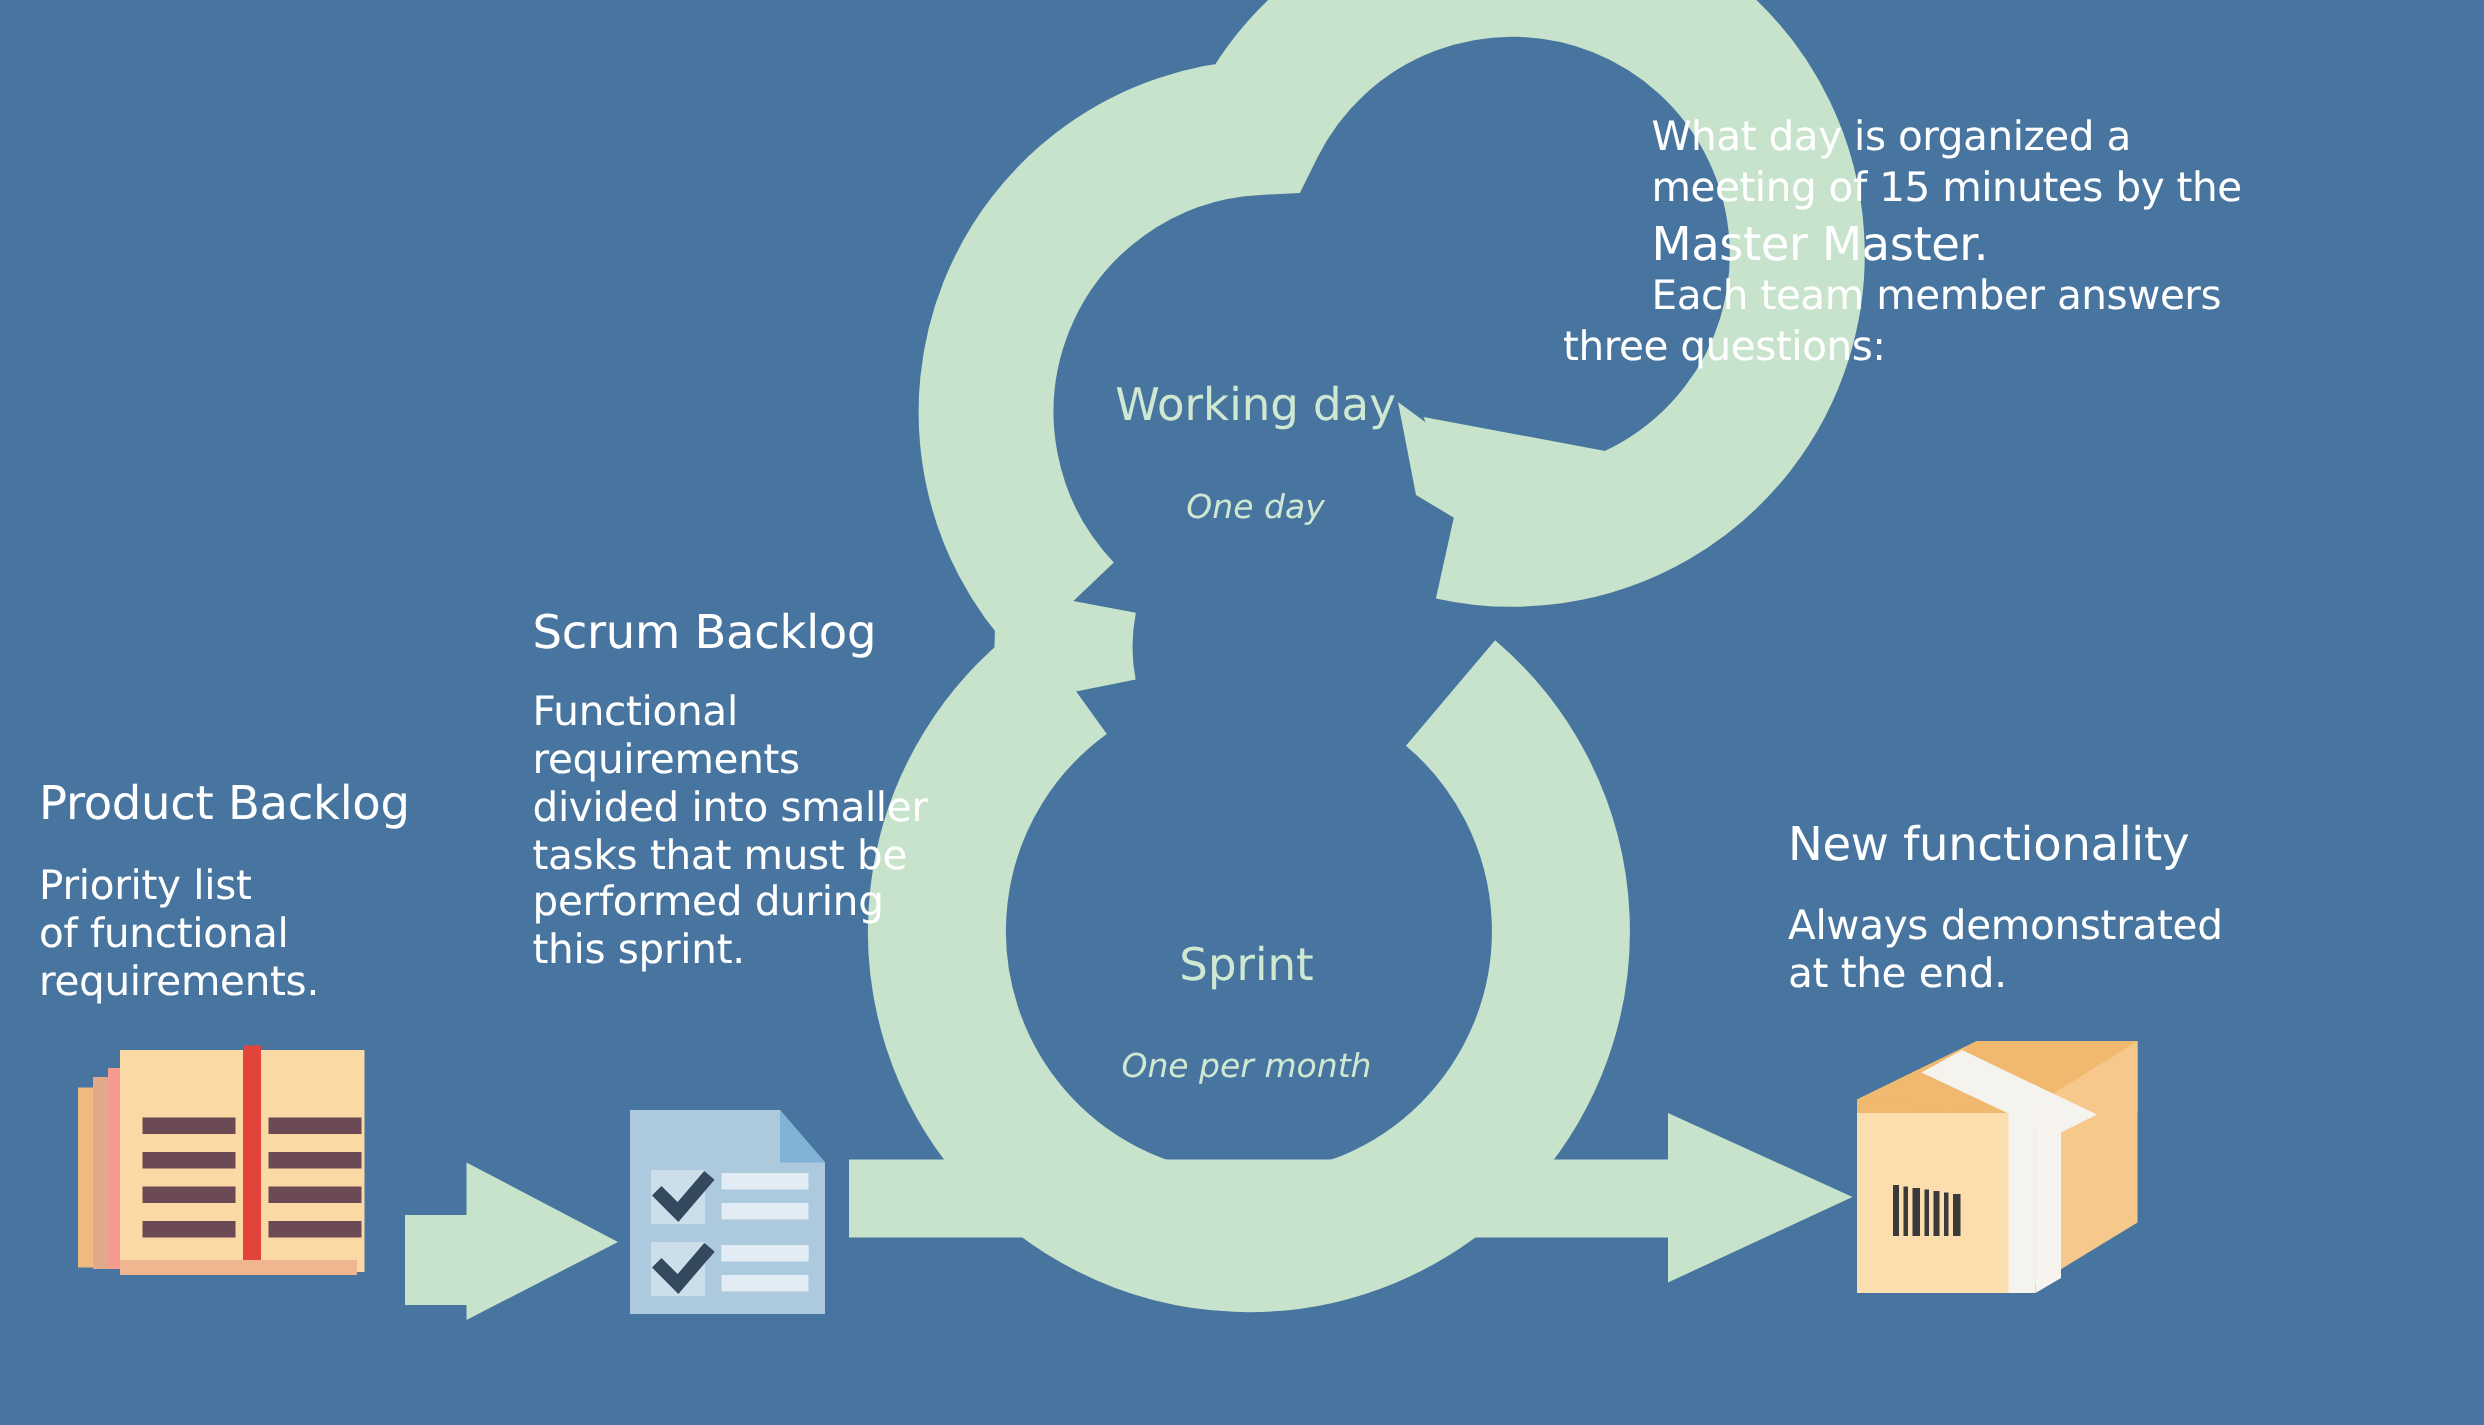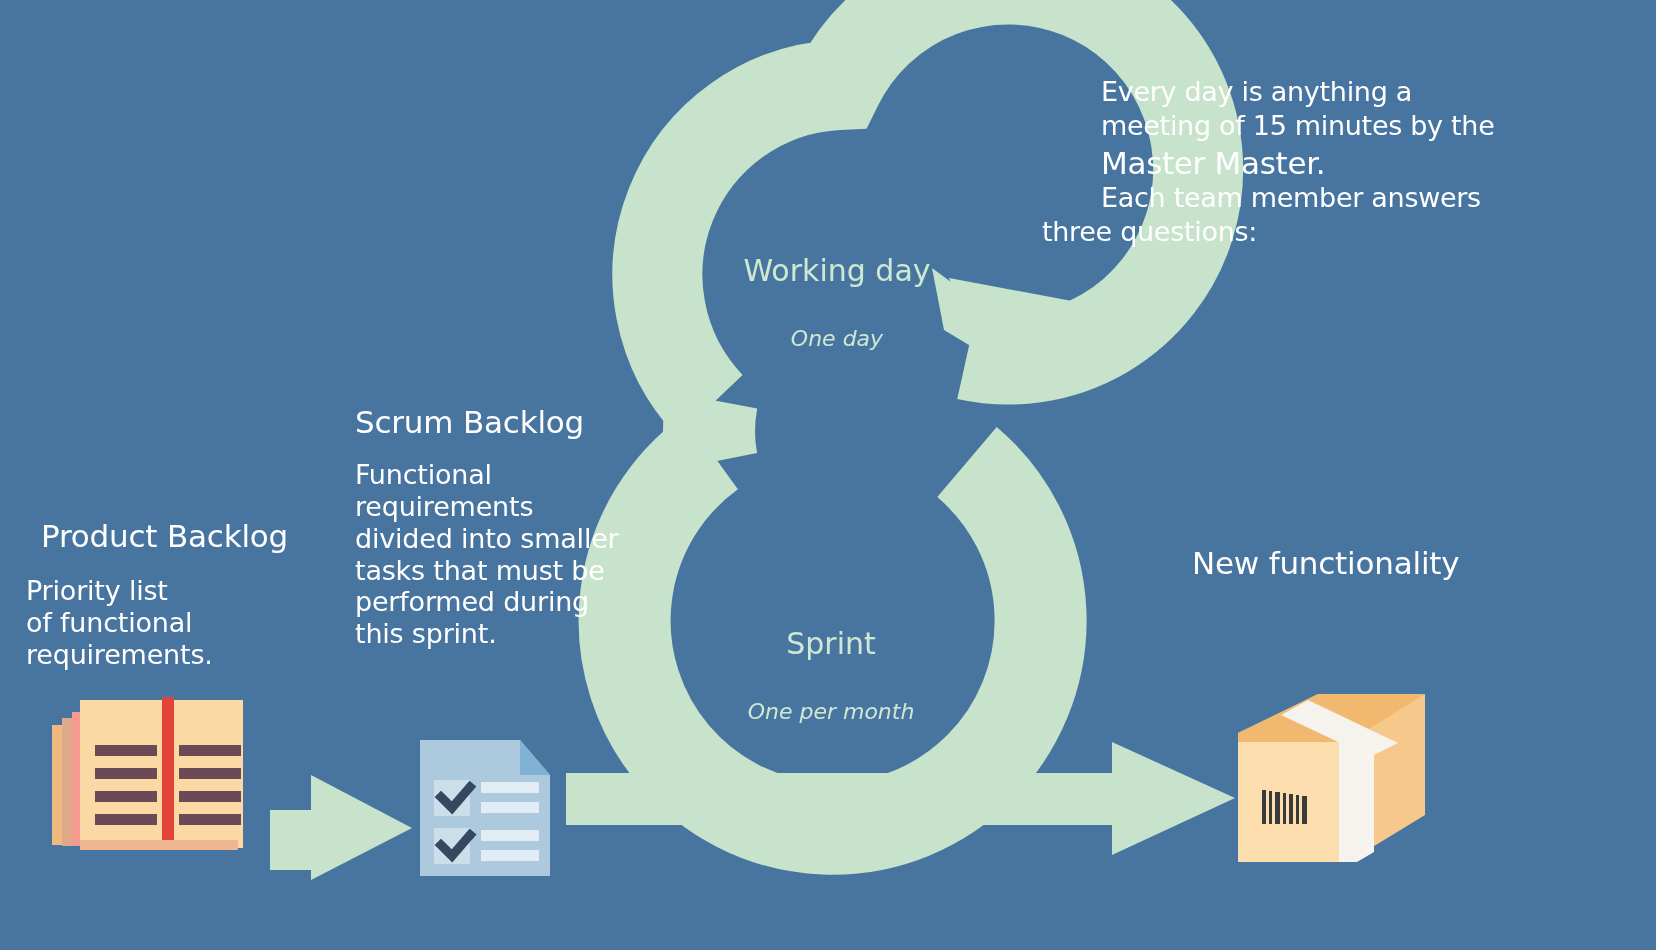--- a/index.html
+++ b/index.html
@@ -57,21 +57,21 @@
     white-space: pre;
     line-height: 1.18;
   }
   .circle-main {
     font-size: 30px;
   }
   .circle-sub {
     font-size: 22px;
     font-style: italic;
   }
-  #pb-title   { left: 26px;   top: 518px; margin-left: 15px; }
+  #pb-title   { left: 26px;   top: 518px; }
   #pb-body    { left: 26px;   top: 575px; }
   #sb-title   { left: 355px;  top: 404px; }
   #sb-body    { left: 355px;  top: 459px; }
   #nf-title   { left: 1192px; top: 545px; }
   #nf-body    { left: 1192px; top: 602px; }
   #note-l1    { left: 1101px; top: 76px;  }
   #note-l2    { left: 1101px; top: 110px; }
   #note-l3    { left: 1101px; top: 145px; }
   #note-l4    { left: 1101px; top: 182px; }
   #note-l5    { left: 1042px; top: 216px; text-align: center; }
@@ -182,22 +182,24 @@
 
   <div class="txt heading" id="sb-title">Scrum Backlog</div>
   <div class="txt body-txt" id="sb-body">Functional
 requirements
 divided into smaller
 tasks that must be
 performed during
 this sprint.</div>
 
   <div class="txt heading" id="nf-title">New functionality</div>
-
-  <div class="txt note-txt" id="note-l1">Every day is anything a</div>
+  <div class="txt body-txt" id="nf-body">Always demonstrated
+at the end.</div>
+
+  <div class="txt note-txt" id="note-l1">What day is organized a</div>
   <div class="txt note-txt" id="note-l2">meeting of 15 minutes by the</div>
   <div class="txt note-big" id="note-l3">Master Master.</div>
   <div class="txt note-txt" id="note-l4">Each team member answers</div>
   <div class="txt note-txt" id="note-l5">three questions:</div>
 
 
   <div class="circle-label" id="wd-label">
     <div class="circle-main">Working day</div>
     <div class="circle-sub">One day</div>
   </div>

